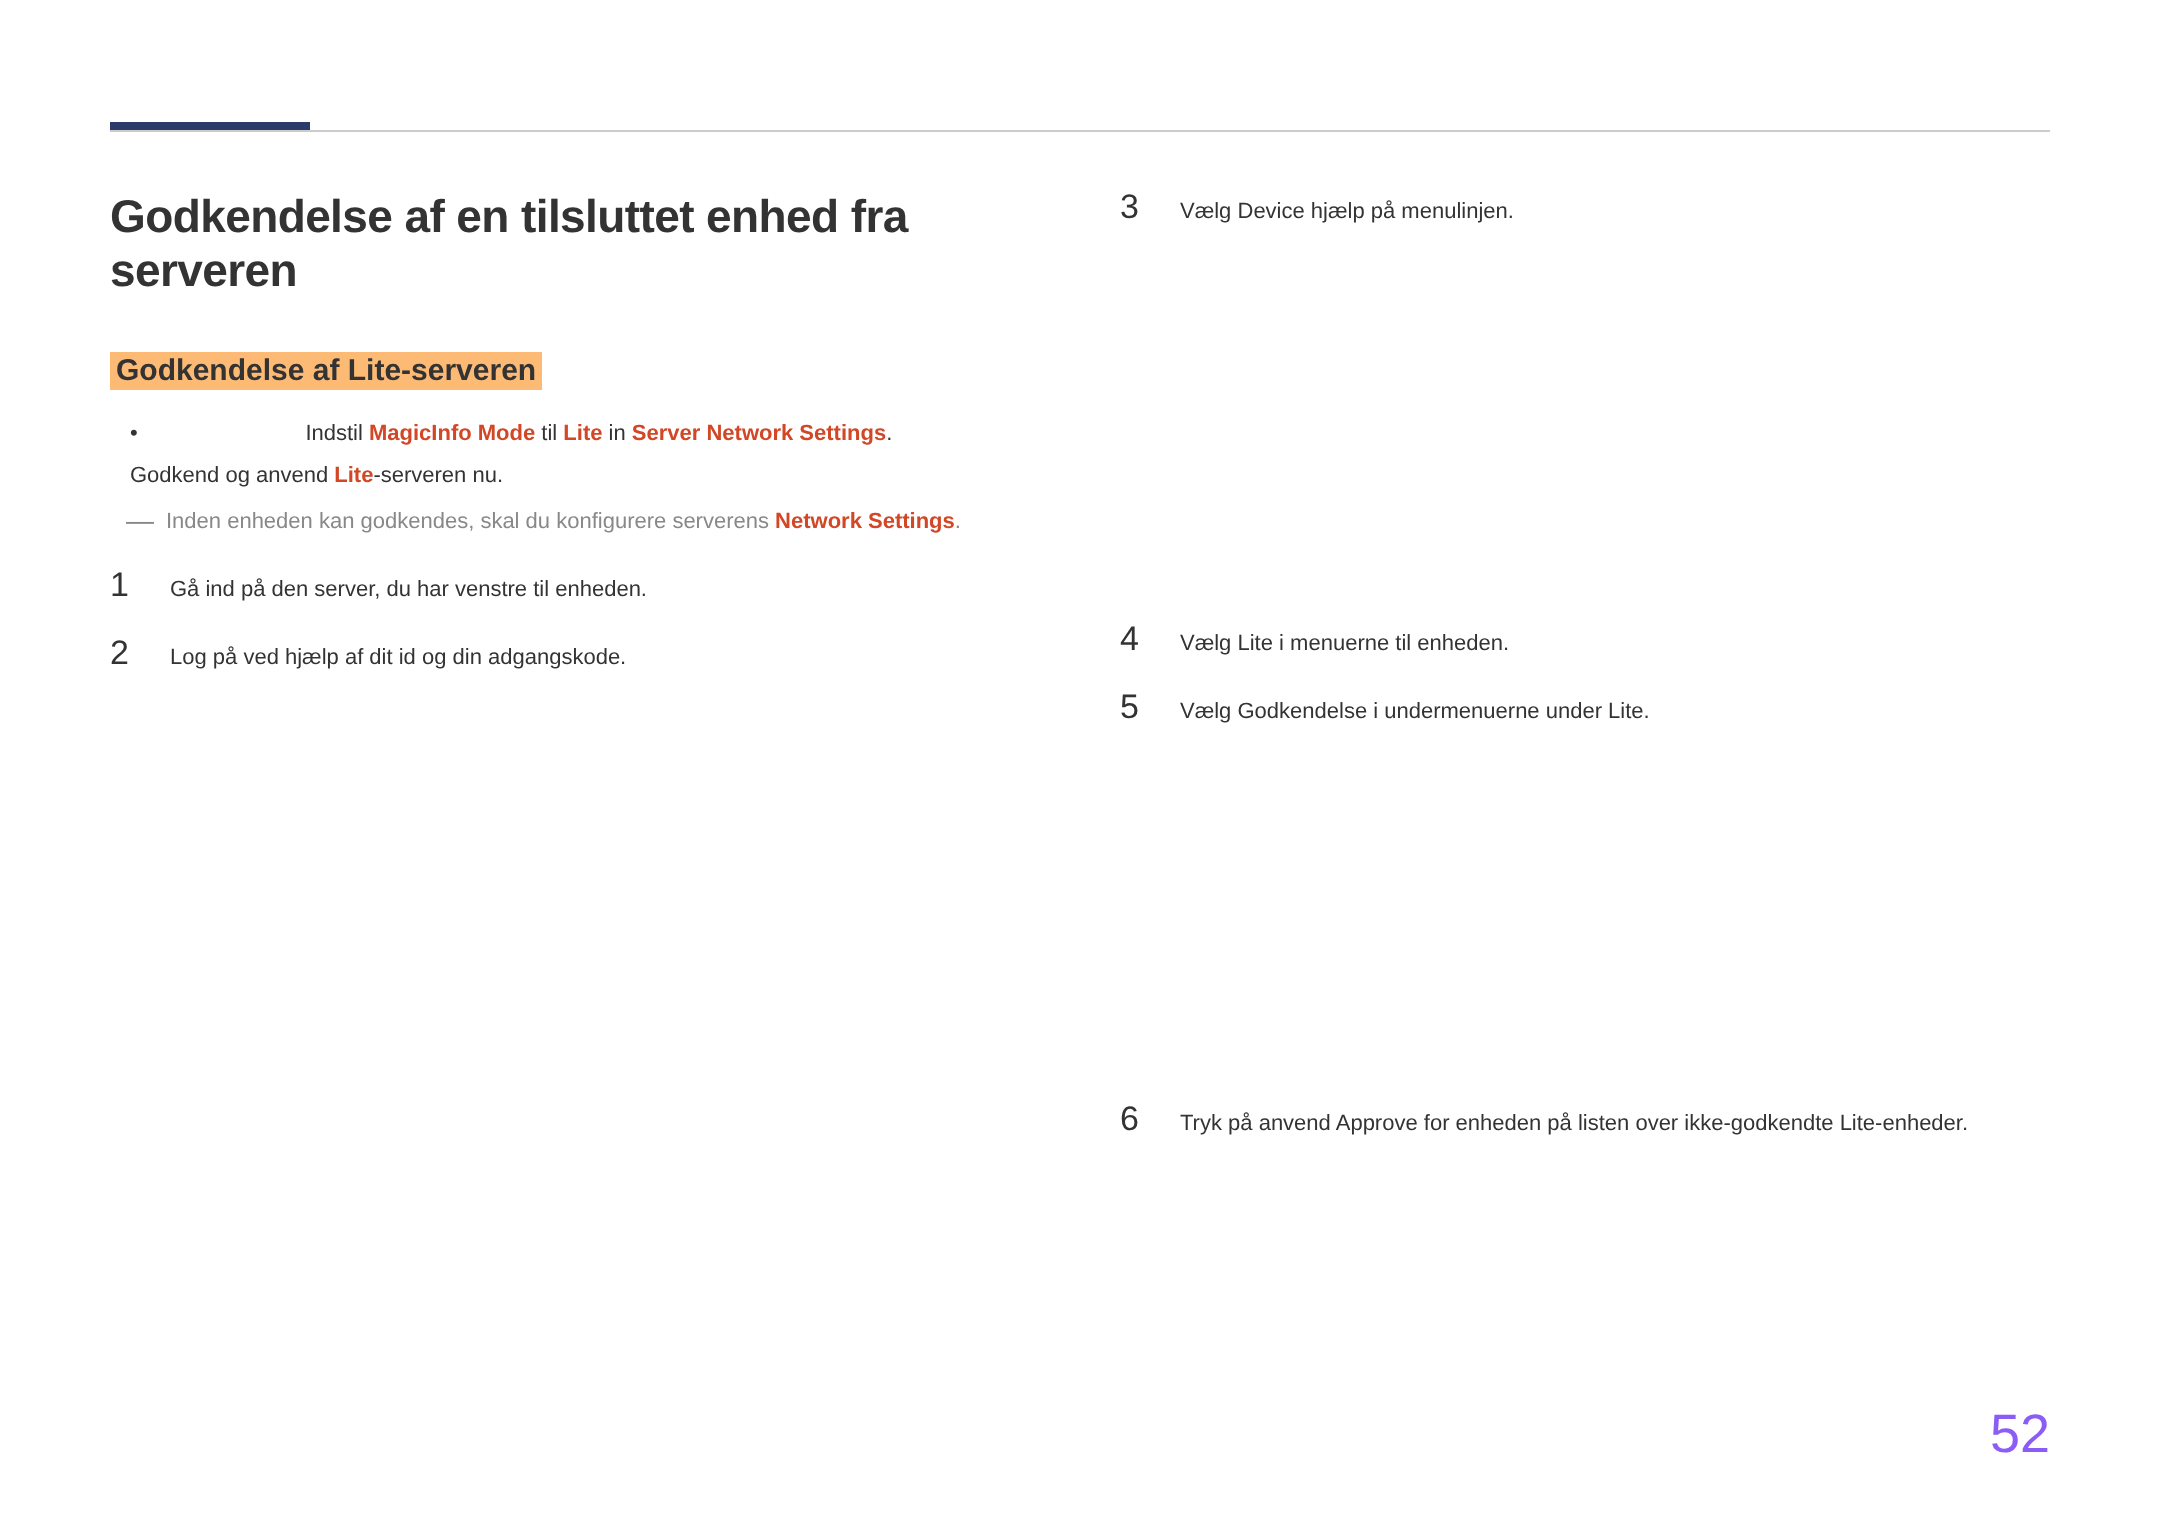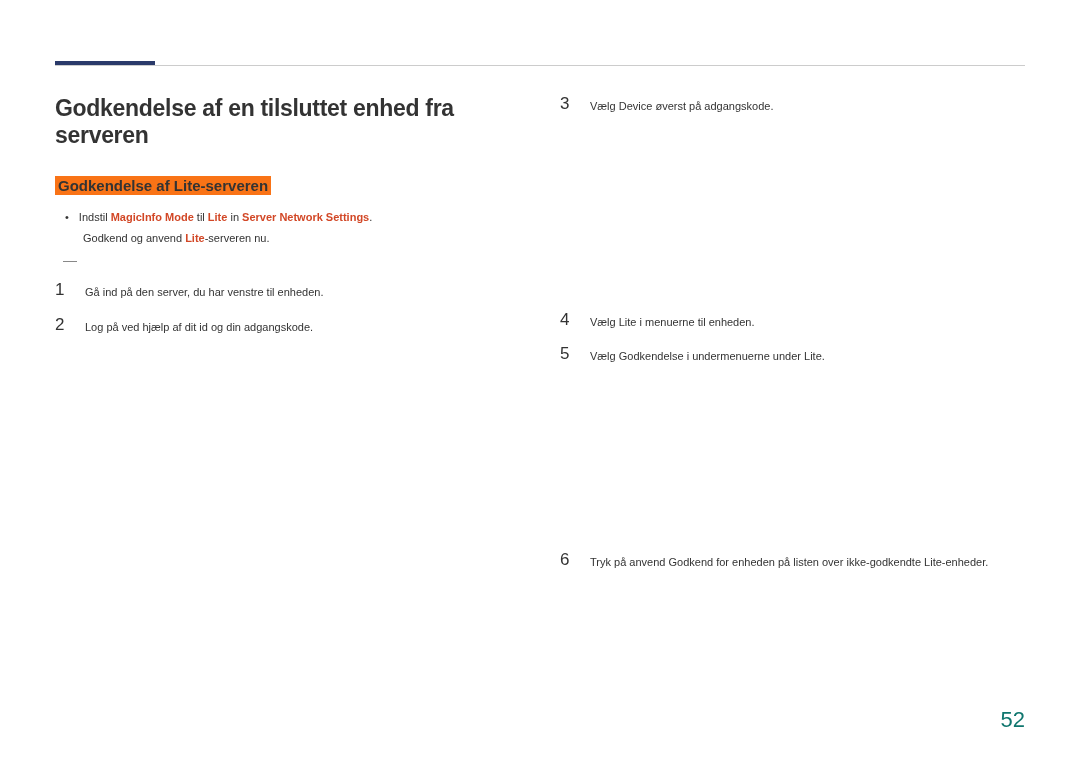--- a/index.html
+++ b/index.html
@@ -53,41 +53,41 @@
       letter-spacing: -0.3px;
     }
     .sub-heading {
       font-size: 15px;
       font-weight: bold;
       color: #333333;
       margin-bottom: 14px;
       display: inline-block;
     }
     .highlight {
-      background: #f97316;
+      background: #fdba74;
       padding: 1px 3px;
     }
     .bullet-block {
       margin-left: 10px;
       margin-bottom: 6px;
       font-size: 11px;
       line-height: 1.7;
     }
     .bullet {
       display: flex;
       gap: 10px;
     }
     .bullet-dot {
       flex-shrink: 0;
     }
     .bullet-text {
       flex: 1;
+      text-align: center;
     }
     .bullet-sub {
-      margin-left: 18px;
       margin-top: 2px;
     }
     .note-block {
       display: flex;
       gap: 6px;
       font-size: 11px;
       color: #888888;
       margin: 6px 0 14px 8px;
       line-height: 1.5;
     }
@@ -119,22 +119,22 @@
       color: #d24726;
       font-weight: bold;
     }
     .bold {
       font-weight: normal;
     }
     .page-number {
       position: absolute;
       bottom: 30px;
       right: 55px;
-      font-size: 22px;
-      color: #0f766e;
+      font-size: 27px;
+      color: #8b5cf6;
       font-weight: 300;
     }
     .left-col > .step-item:nth-of-type(1) {
       margin-bottom: 170px;
     }
     .right-col > .step-item:nth-of-type(1) {
       margin-bottom: 195px;
     }
     .right-col > .step-item:nth-of-type(3) {
       margin-bottom: 185px;
@@ -157,51 +157,52 @@
       <div class="bullet-block">
         <div class="bullet">
           <span class="bullet-dot">•</span>
           <span class="bullet-text"><span>Indstil </span><span class="red">MagicInfo Mode</span><span> til </span><span class="red">Lite</span><span> in </span><span class="red">Server Network Settings</span><span>.</span></span>
         </div>
         <div class="bullet-sub"><span>Godkend og anvend </span><span class="red">Lite</span><span>-serveren nu.</span></div>
       </div>
 
       <div class="note-block">
         <span class="note-dash">―</span>
+        <span><span>Inden enheden kan godkendes, skal du konfigurere serverens </span><span class="red">Network Settings</span><span>.</span></span>
       </div>
 
       <div class="step-item">
         <span class="step-number">1</span>
         <span class="step-text">Gå ind på den server, du har venstre til enheden.</span>
       </div>
 
       <div class="step-item">
         <span class="step-number">2</span>
         <span class="step-text">Log på ved hjælp af dit id og din adgangskode.</span>
       </div>
     </div>
 
     <div class="column right-col">
       <div class="step-item">
         <span class="step-number">3</span>
-        <span class="step-text"><span>Vælg </span><span class="bold">Device</span><span> øverst på adgangskode.</span></span>
+        <span class="step-text"><span>Vælg </span><span class="bold">Device</span><span> hjælp på menulinjen.</span></span>
       </div>
 
       <div class="step-item">
         <span class="step-number">4</span>
         <span class="step-text"><span>Vælg </span><span class="bold">Lite</span><span> i menuerne til enheden.</span></span>
       </div>
 
       <div class="step-item">
         <span class="step-number">5</span>
         <span class="step-text"><span>Vælg </span><span class="bold">Godkendelse</span><span> i undermenuerne under </span><span class="bold">Lite</span><span>.</span></span>
       </div>
 
       <div class="step-item">
         <span class="step-number">6</span>
-        <span class="step-text"><span>Tryk på anvend </span><span class="bold">Godkend</span><span> for enheden på listen over ikke-godkendte Lite-enheder.</span></span>
+        <span class="step-text"><span>Tryk på anvend </span><span class="bold">Approve</span><span> for enheden på listen over ikke-godkendte Lite-enheder.</span></span>
       </div>
     </div>
 
   </div>
 
   <div class="page-number">52</div>
 </div>
 
 </body></html>

